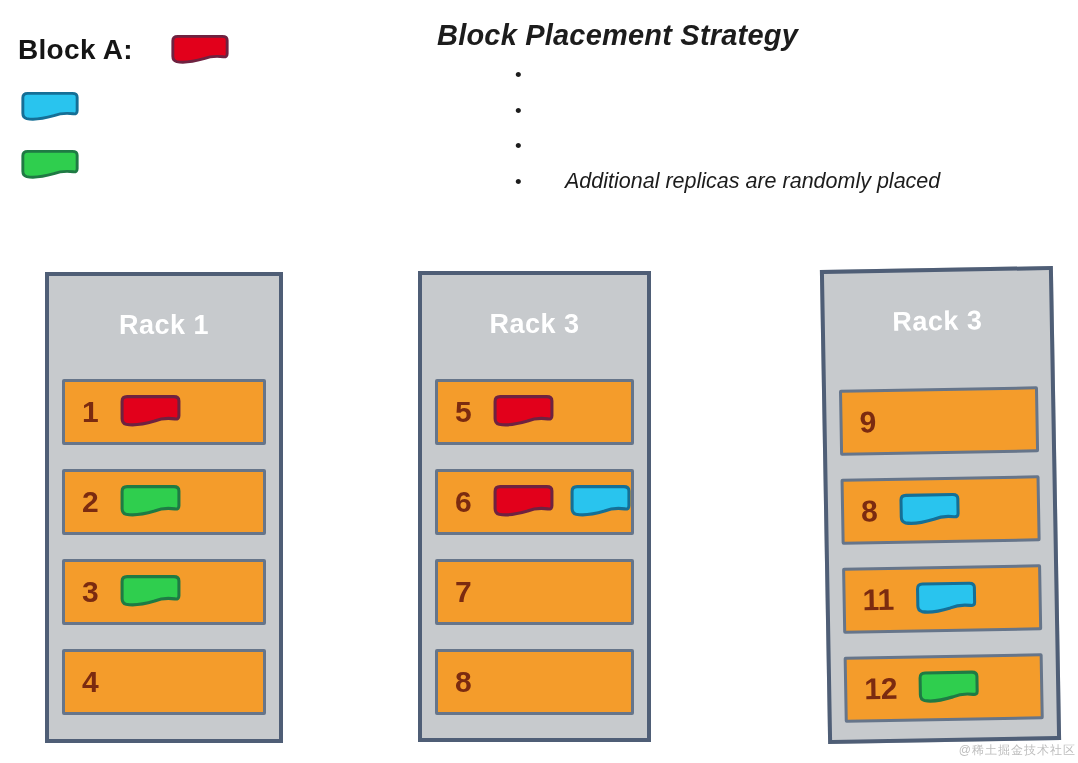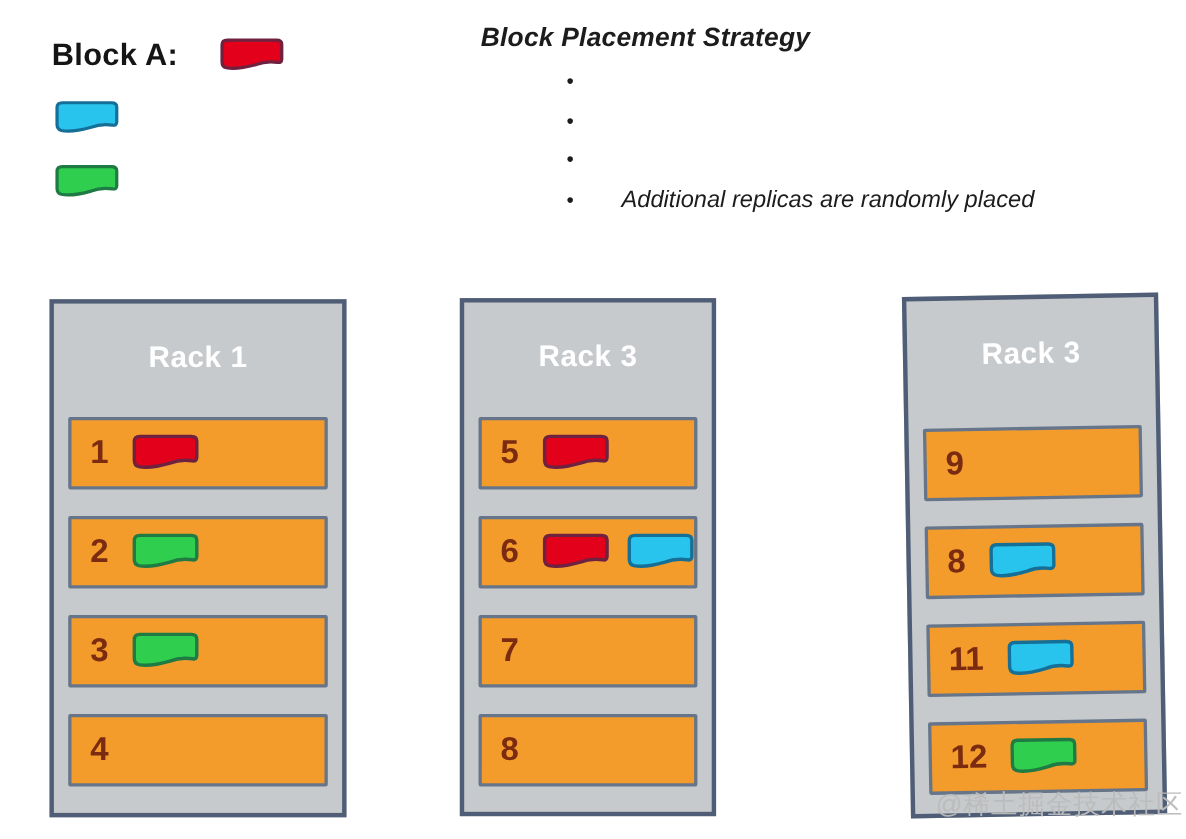--- a/index.html
+++ b/index.html
@@ -1,49 +1,49 @@
 <!DOCTYPE html>
 <html><head>
 <meta charset="utf-8">
 <style>
   * { margin:0; padding:0; box-sizing:border-box; }
   html,body { width:1078px; height:763px; background:#ffffff; overflow:hidden;
               font-family:"Liberation Sans", sans-serif; position:relative; }
 
   
-  .legend-row { position:absolute; left:18px; display:flex; align-items:center;margin-left:29px; }
+  .legend-row { position:absolute; left:18px; display:flex; align-items:center; }
   .legend-row.a { top:33px; } .legend-row.b { top:90px; } .legend-row.c { top:148px; }
   .legend-label { width:150px; font-size:28px; font-weight:bold; color:#151515; letter-spacing:.3px; }
   .chip { display:inline-block; line-height:0; }
   .legend-chip { width:64px; height:33px; }
 
   
   .strategy { position:absolute; left:437px; top:20px; width:641px; font-style:italic; color:#1c1c1c; }
-  .strategy-title { font-size:24px; font-weight:600; line-height:30px; letter-spacing:.2px; }
+  .strategy-title { font-size:29px; font-weight:600; line-height:30px; letter-spacing:.2px; }
   .strategy ul { list-style:none; margin-top:7px; }
   .strategy li { display:flex; align-items:baseline; line-height:35.5px; font-size:21.5px; padding-left:78px; }
   .dot { width:50px; font-size:19px; font-style:normal; }
 
   
   .rack { position:absolute; background:var(--rack-fill,#C7CACD); border:4px solid var(--rack-border,#4F5E76);
           display:flex; flex-direction:column; align-items:center; }
-  .rack-1 { left:45px;  top:272px; width:270px; height:471px; padding-top:103px; gap:24px; }
+  .rack-1 { left:45px;  top:272px; width:238px; height:471px; padding-top:103px; gap:24px; }
   .rack-2 { left:418px; top:271px; width:233px; height:471px; padding-top:104px; gap:24px; }
   .rack-3 { left:824px; top:268px; width:233px; height:474px; padding-top:116px; gap:23px; transform:rotate(-1deg); }
   .rack-title { position:absolute; top:34px; left:0; right:0; text-align:center; color:#ffffff;
                 font-size:27px; font-weight:bold; letter-spacing:.5px; }
   .node { flex:none; width:calc(100% - 26px); height:66px; background:var(--node-fill,#F49C2B);
           border:3px solid var(--node-border,#66758A); border-radius:2px;
           display:flex; align-items:center; padding-left:17px; gap:18px; }
   .node-num { font-size:30px; font-weight:bold; color:var(--number-color,#7B2B10); }
   .chip-row { display:flex; gap:10px; align-items:center; }
   .chip-row .chip { width:67px; height:36px; margin-top:-2px; }
 
   
-  .watermark { position:absolute; right:2px; bottom:16px; font-size:24px;
+  .watermark { position:absolute; right:2px; bottom:4px; font-size:12px;
                color:rgba(186,186,186,.95); letter-spacing:1px; }
 </style>
 </head>
 <body style="--node-fill: #F49C2B; --node-border: #66758A; --rack-fill: #C7CACD; --rack-border: #4F5E76; --number-color: #7B2B10;">
 
 <div class="canvas">
 
   <div class="legend-row a">
     <span class="legend-label">Block A:</span>
     <span class="chip legend-chip"><svg viewBox="0 0 66 34" width="100%" height="100%" preserveAspectRatio="none">

